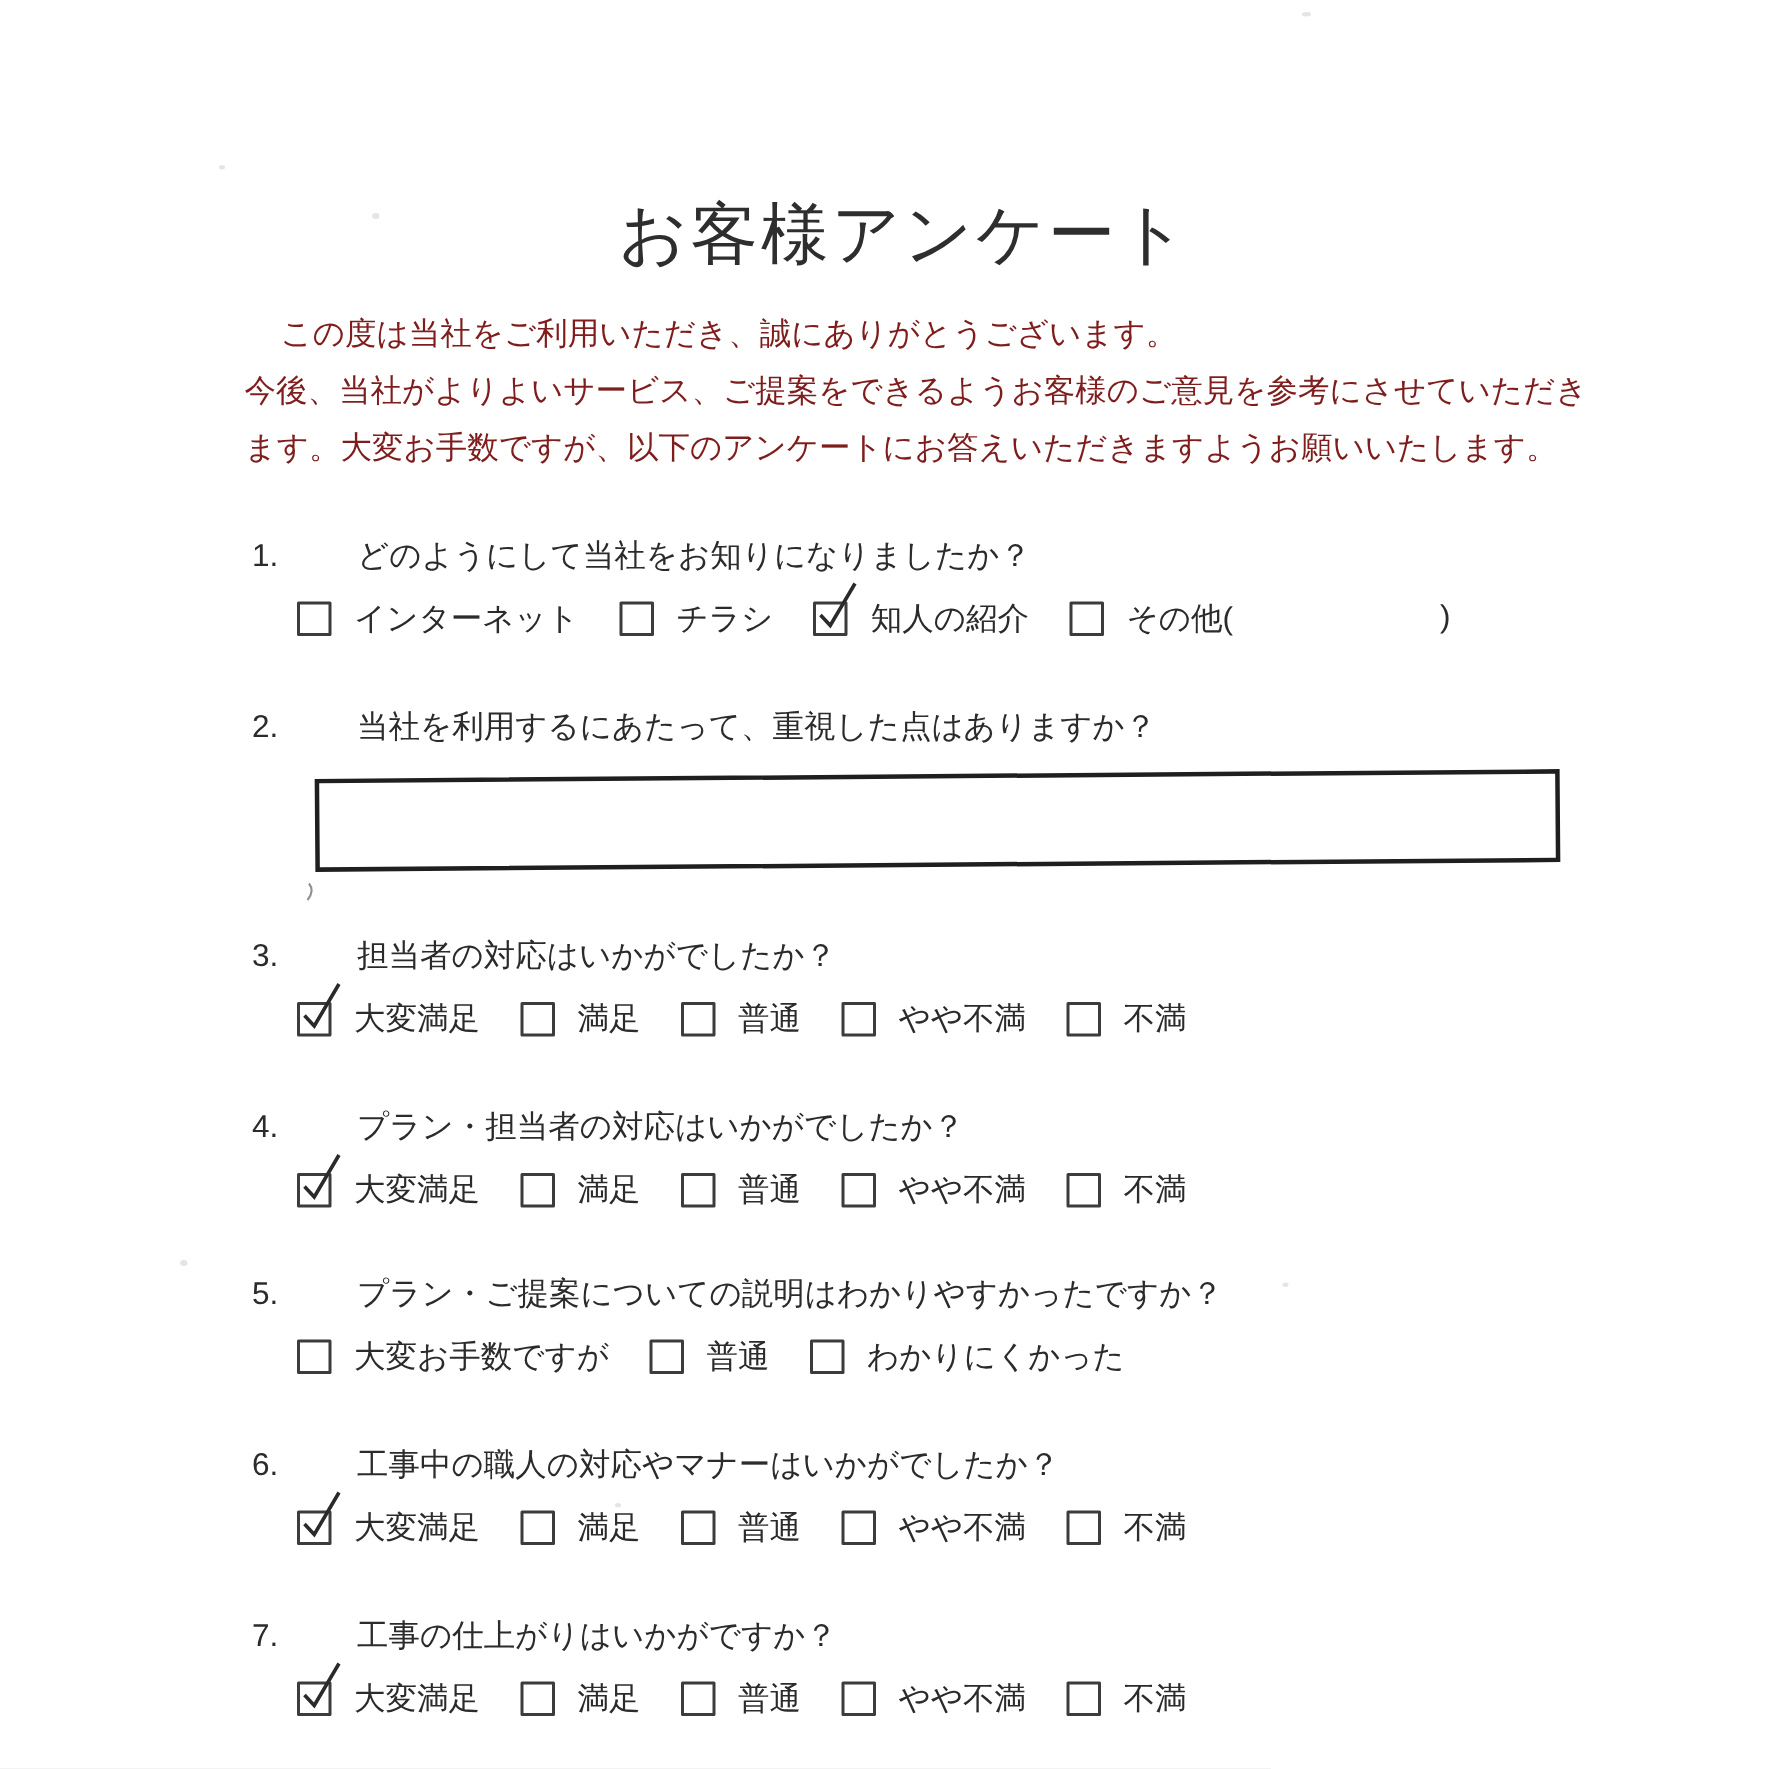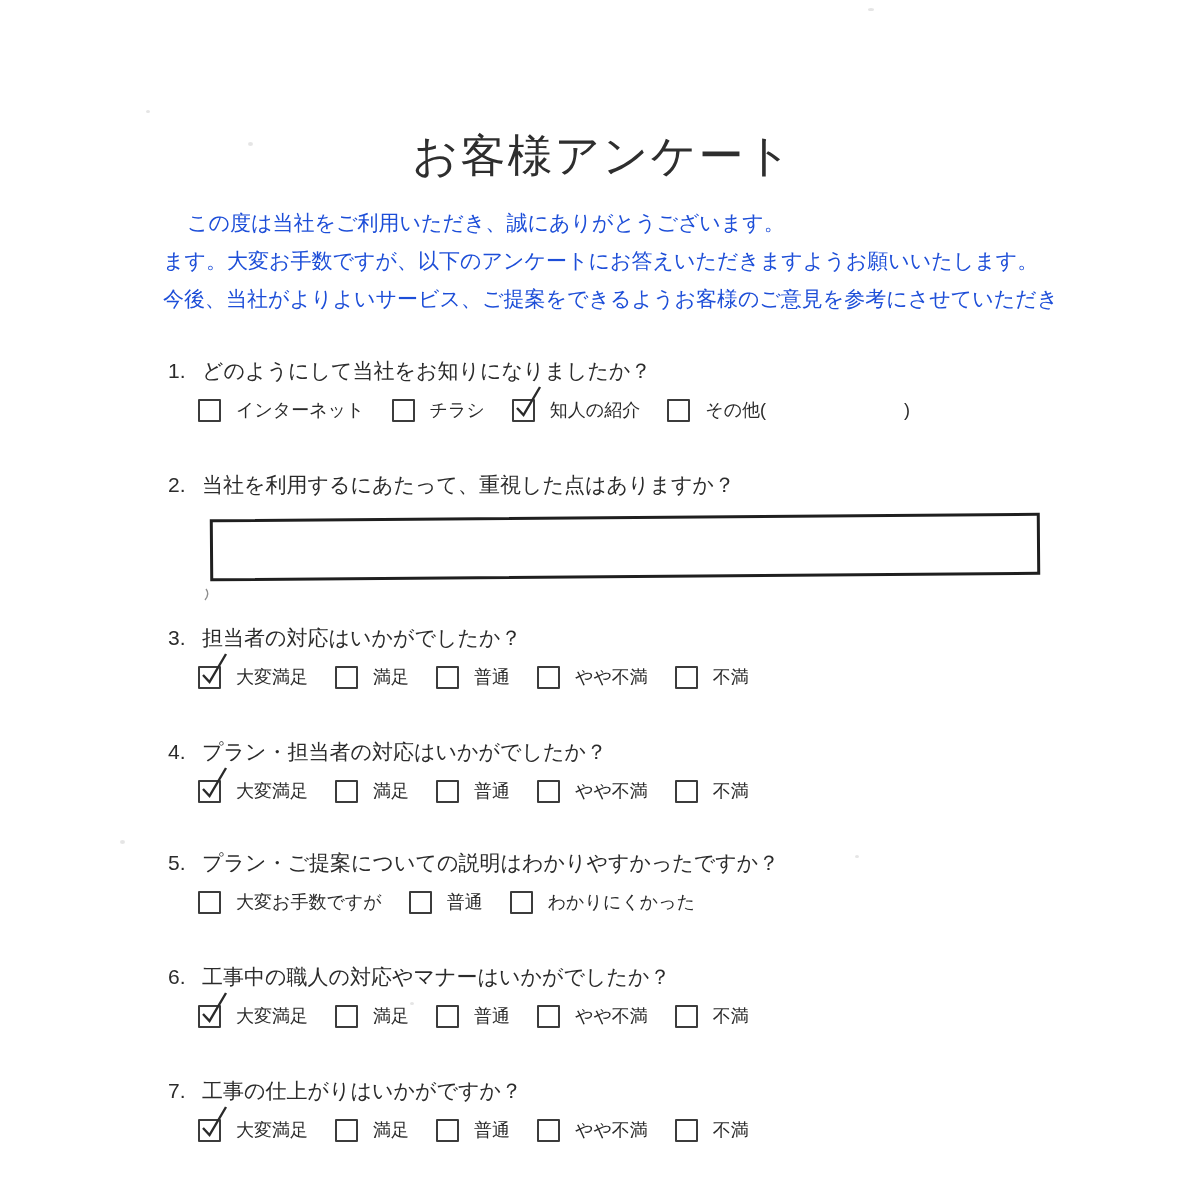--- a/index.html
+++ b/index.html
@@ -14,42 +14,42 @@
   }
   .title{
     position:absolute;top:96px;left:0;width:100%;
     text-align:center;
     font-size:45px;font-weight:500;letter-spacing:2px;
     color:#2e2e2e;
     transform:translateX(10px);
   }
   .intro{
     position:absolute;top:204px;left:163px;width:905px;
-    font-size:21px;line-height:38px;color:#1d4ed8;
+    font-size:21px;line-height:38px;color:#7f1d1d;
   }
   .intro p{margin:0;}
   .intro p.indent{text-indent:24px;}
 
   .question{position:absolute;left:168px;}
   .q1{top:356px}
   .q2{top:470px}
   .q3{top:623px}
   .q4{top:737px}
   .q5{top:848px}
   .q6{top:962px}
   .q7{top:1076px}
 
   .q-line{display:flex;font-size:21px;line-height:30px;}
   .q-num{width:34px;flex:none;}
-  .q-text{white-space:nowrap;}
+  .q-text{white-space:nowrap;margin-left:36px;}
 
   .options{
     display:flex;align-items:center;
     margin:12px 0 0 30px;
-    font-size:18px;gap:27px;white-space:nowrap;
+    font-size:21px;gap:27px;white-space:nowrap;
   }
   .option{display:inline-flex;align-items:center;gap:15px;}
   .checkbox{
     position:relative;width:19px;height:19px;
     border:2px solid #3c3c3c;border-radius:1px;
     flex:none;background:transparent;
   }
   .tick{
     display:none;position:absolute;left:-3px;top:-17px;
     width:32px;height:38px;pointer-events:none;
@@ -72,22 +72,22 @@
 </style>
 </head>
 <body>
 
 <div class="page">
 
   <h1 class="title">お客様アンケート</h1>
 
   <div class="intro">
     <p class="indent">この度は当社をご利用いただき、誠にありがとうございます。</p>
+    <p>今後、当社がよりよいサービス、ご提案をできるようお客様のご意見を参考にさせていただき</p>
     <p>ます。大変お手数ですが、以下のアンケートにお答えいただきますようお願いいたします。</p>
-    <p>今後、当社がよりよいサービス、ご提案をできるようお客様のご意見を参考にさせていただき</p>
   </div>
 
   <section class="question q1">
     <div class="q-line">
       <span class="q-num">1.</span>
       <span class="q-text">どのようにして当社をお知りになりましたか？</span>
     </div>
     <div class="options">
       <span class="option">
         <span class="checkbox"></span>

